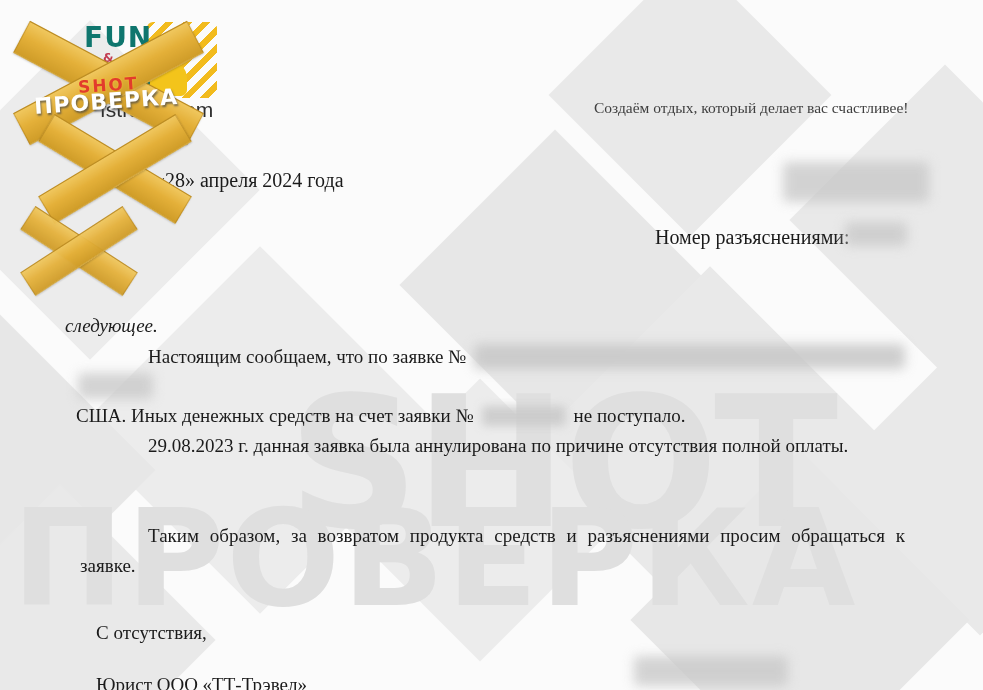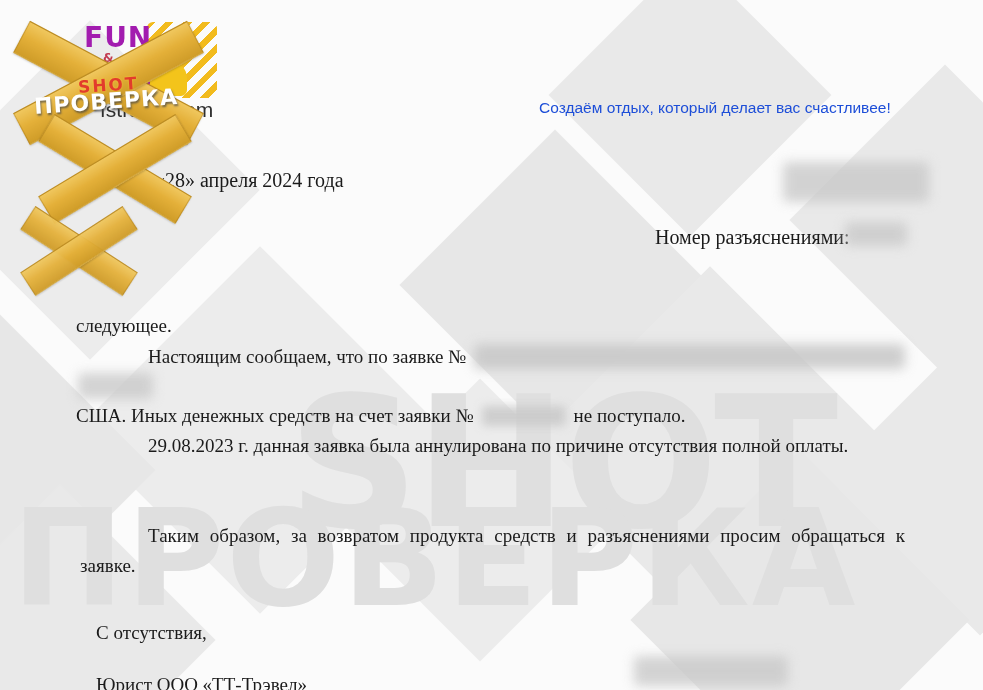--- a/index.html
+++ b/index.html
@@ -11,42 +11,42 @@
   .diamond{position:absolute;background:#e9e9e9;transform:rotate(45deg);}
   .diamond.d2{background:#ececec;}
   .diamond.d3{background:#e7e7e7;}
   
   .wm{position:absolute;font-family:"DejaVu Sans",sans-serif;font-weight:bold;
       color:#dfdfdf;line-height:1;white-space:nowrap;}
   .wm-shot{left:288px;top:372px;font-size:182px;letter-spacing:-4px;}
   .wm-proverka{left:12px;top:492px;font-size:134px;letter-spacing:2px;}
   
   .logo-word{position:absolute;font-family:"DejaVu Sans",sans-serif;font-weight:bold;
-      color:#a21caf;font-size:28px;letter-spacing:1px;line-height:1;}
+      color:#0f766e;font-size:28px;letter-spacing:1px;line-height:1;}
   .logo-amp{position:absolute;font-family:"DejaVu Sans",sans-serif;font-weight:bold;
       color:#c23a50;font-size:12px;line-height:1;}
   .logo-stripes{position:absolute;left:147px;top:22px;width:70px;height:76px;
       background:repeating-linear-gradient(135deg,#f2bb1d 0 6px,transparent 6px 13px);
       border-radius:6px;}
   .logo-sunball{position:absolute;left:147px;top:60px;width:40px;height:36px;
       background:#f3c41b;border-radius:50% 50% 6px 50%;}
   .logo-domain{position:absolute;left:100px;top:98px;
       font-family:"Liberation Sans",sans-serif;font-size:21px;color:#2e2e2e;}
   
   .tape{position:absolute;background:linear-gradient(180deg,#f0c75e 0%,#e4b039 45%,#cf9c28 100%);
       border:1px solid rgba(150,105,20,.35);box-shadow:0 1px 2px rgba(0,0,0,.18);}
   .stamp-txt{position:absolute;font-family:"DejaVu Sans",sans-serif;font-weight:bold;
       line-height:1;white-space:nowrap;}
   .stamp-shot{left:78px;top:77px;font-size:17px;color:#e23c2c;letter-spacing:2px;
       transform:rotate(-4deg);text-shadow:0 0 2px rgba(255,210,60,.8);}
   .stamp-proverka{left:34px;top:91px;font-size:22px;color:#ffffff;letter-spacing:1px;
       transform:rotate(-4deg);text-shadow:1px 2px 2px rgba(70,70,70,.7);}
   
-  .slogan{position:absolute;left:539px;top:99px;font-family:Liberation Sans, sans-serif;
-      font-size:15.5px;color:#1d4ed8;}
+  .slogan{position:absolute;left:594px;top:99px;font-family:Liberation Serif, serif;
+      font-size:15.5px;color:#404040;}
   .date{position:absolute;left:155px;top:169px;font-size:20px;}
   .booking{position:absolute;left:655px;top:226px;font-size:20px;}
   
   .line{position:absolute;font-size:19px;line-height:24px;white-space:nowrap;}
   .jline{position:absolute;font-size:19px;line-height:24px;
       text-align:justify;text-align-last:justify;white-space:normal;}
   .flexline{position:absolute;display:flex;align-items:center;
       font-size:19px;line-height:24px;white-space:nowrap;}
   
   .redact{position:absolute;background:#c9c9c9;filter:blur(6px);border-radius:4px;opacity:.8;}
@@ -82,21 +82,21 @@
   <div class="logo-word" style="left:84px;top:62px;">SUN</div>
   <div class="logo-domain">fstravel.com</div>
 
   <div class="slogan">Создаём отдых, который делает вас счастливее!</div>
   <div class="date">«28» апреля 2024 года</div>
   <div class="booking">Номер разъяснениями:</div>
 
   <div class="redact" style="left:783px;top:162px;width:146px;height:40px;"></div>
   <div class="redact" style="left:845px;top:222px;width:62px;height:24px;"></div>
 
-  <div class="line" style="left:76px;top:314px;">следующее.</div>
+  <div class="line" style="left:65px;top:314px;font-style:italic;">следующее.</div>
 
   <div class="flexline" style="left:148px;top:344px;width:757px;">
     <span>Настоящим сообщаем, что по заявке №</span>
     <span class="redact-fill"></span>
   </div>
 
   <div class="redact" style="left:78px;top:373px;width:75px;height:26px;"></div>
 
   <div class="line" style="left:76px;top:404px;">
     <span>США. Иных денежных средств на счет заявки №</span><span class="redact-inline"></span><span>не поступало.</span>

